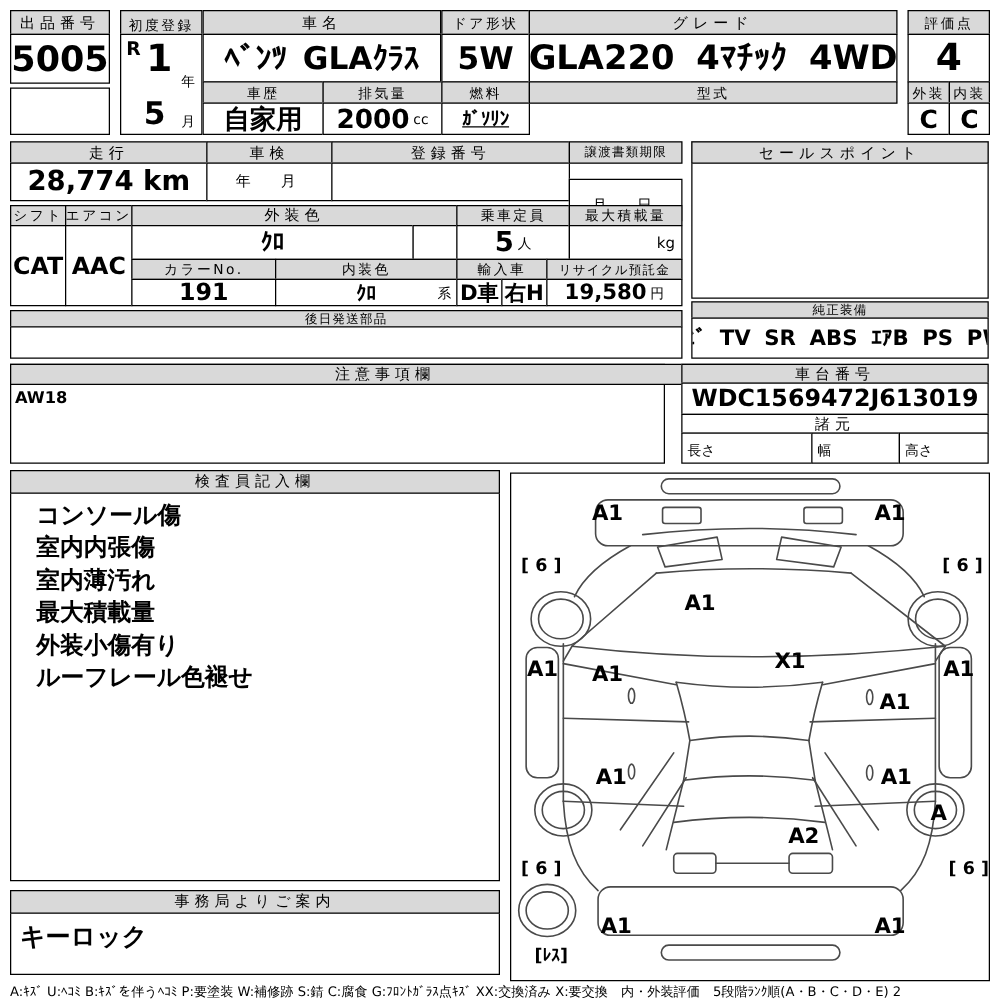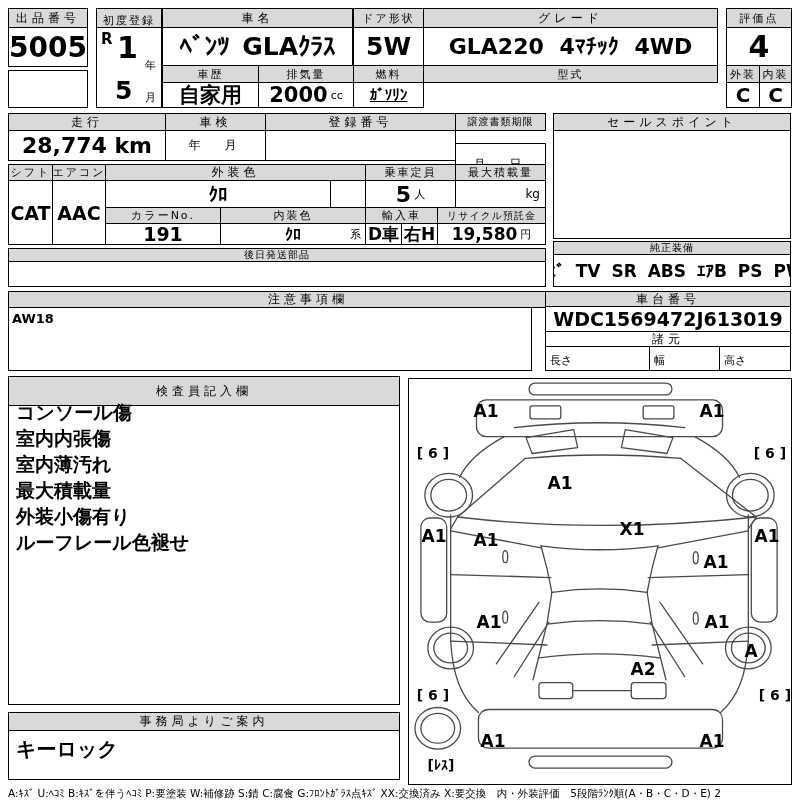--- a/index.html
+++ b/index.html
@@ -10,21 +10,21 @@
   .hd{position:absolute;box-sizing:border-box;border:1px solid #000;background:#d9d9d9;
       display:flex;align-items:center;justify-content:center;
       font-size:12px;letter-spacing:4px;white-space:nowrap;overflow:hidden;}
   .hd.small{font-size:11px;letter-spacing:2px;}
   .hd.tiny{font-size:10px;letter-spacing:1px;}
   .v{display:flex;align-items:center;justify-content:center;font-weight:bold;white-space:nowrap;overflow:hidden;}
   .unit{font-weight:normal;font-size:11px;margin-left:3px;}
   .lbl{position:absolute;transform:translate(-50%,-50%);font-weight:bold;font-size:17px;white-space:nowrap;}
   .lbl.b6{font-size:14px;}
   svg{position:absolute;left:0;top:0;}
-  .insp-line{font-weight:bold;font-size:19px;line-height:26px;padding-left:6px;}
+  .insp-line{font-weight:bold;font-size:19px;line-height:26px;padding-left:19px;}
 </style>
 </head>
 <body>
 
 <div id="sheet">
 
   <div class="hd" style="left:8px;top:8px;width:80px;height:20px;">出品番号</div>
   <div class="cell v" style="left:8px;top:27px;width:80px;height:40px;font-size:28px;">5005</div>
   <div class="cell" style="left:8px;top:70px;width:80px;height:38px;"></div>
 
@@ -46,21 +46,21 @@
     <span>2000</span>
       <span class="unit">cc</span>
   </div>
 
   <div class="hd small" style="left:353px;top:8px;width:71px;height:20px;">ドア形状</div>
   <div class="cell v" style="left:353px;top:27px;width:71px;height:39px;font-size:25px;">5W</div>
   <div class="hd small" style="left:353px;top:65px;width:71px;height:18px;">燃料</div>
   <div class="cell v" style="left:353px;top:82px;width:71px;height:26px;font-size:15px;text-decoration:underline;">ｶﾞｿﾘﾝ</div>
 
   <div class="hd" style="left:423px;top:8px;width:295px;height:20px;">グレード</div>
-  <div class="cell v" style="left:423px;top:27px;width:295px;height:39px;font-size:22px;word-spacing:8px;">GLA220 4ﾏﾁｯｸ 4WD</div>
+  <div class="cell v" style="left:423px;top:27px;width:295px;height:39px;font-size:27px;word-spacing:8px;">GLA220 4ﾏﾁｯｸ 4WD</div>
   <div class="hd small" style="left:423px;top:65px;width:295px;height:18px;">型式</div>
 
   <div class="hd small" style="left:726px;top:8px;width:66px;height:20px;">評価点</div>
   <div class="cell v" style="left:726px;top:27px;width:66px;height:39px;font-size:30px;">4</div>
   <div class="hd small" style="left:726px;top:65px;width:34px;height:18px;">外装</div>
   <div class="hd small" style="left:759px;top:65px;width:33px;height:18px;">内装</div>
   <div class="cell v" style="left:726px;top:82px;width:34px;height:26px;font-size:20px;">C</div>
   <div class="cell v" style="left:759px;top:82px;width:33px;height:26px;font-size:20px;">C</div>
 
   <div class="hd" style="left:8px;top:113px;width:158px;height:18px;">走行</div>
@@ -125,21 +125,21 @@
       <span style="position:absolute;left:4px;top:6px;font-size:11px;">長さ</span>
     </div>
   <div class="cell" style="left:649px;top:346px;width:71px;height:25px;">
       <span style="position:absolute;left:4px;top:6px;font-size:11px;">幅</span>
     </div>
   <div class="cell" style="left:719px;top:346px;width:72px;height:25px;">
       <span style="position:absolute;left:4px;top:6px;font-size:11px;">高さ</span>
     </div>
 
   <div class="box" style="left:8px;top:376px;width:392px;height:329px;"></div>
-  <div class="hd" style="left:8px;top:376px;width:392px;height:30px;">検査員記入欄</div>
+  <div class="hd" style="left:8px;top:376px;width:392px;height:19px;">検査員記入欄</div>
   <div style="position:absolute;left:10px;top:399px;width:386px;">
     <div class="insp-line">コンソール傷</div>
     <div class="insp-line">室内内張傷</div>
     <div class="insp-line">室内薄汚れ</div>
     <div class="insp-line">最大積載量</div>
     <div class="insp-line">外装小傷有り</div>
     <div class="insp-line">ルーフレール色褪せ</div>
   </div>
 
   <div class="box" style="left:8px;top:712px;width:392px;height:68px;"></div>

